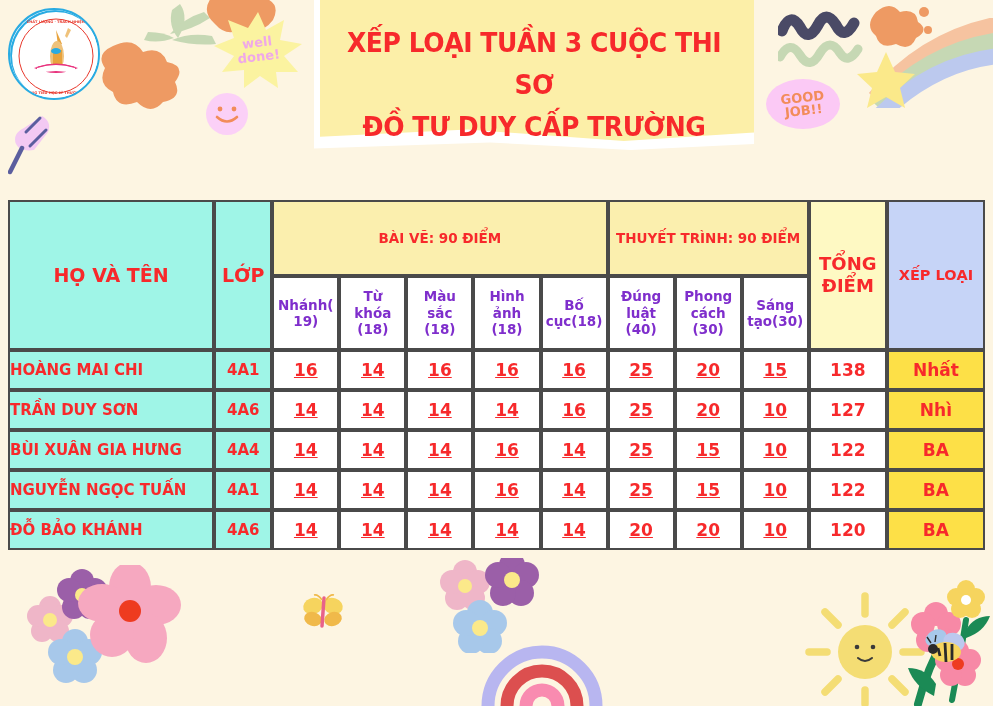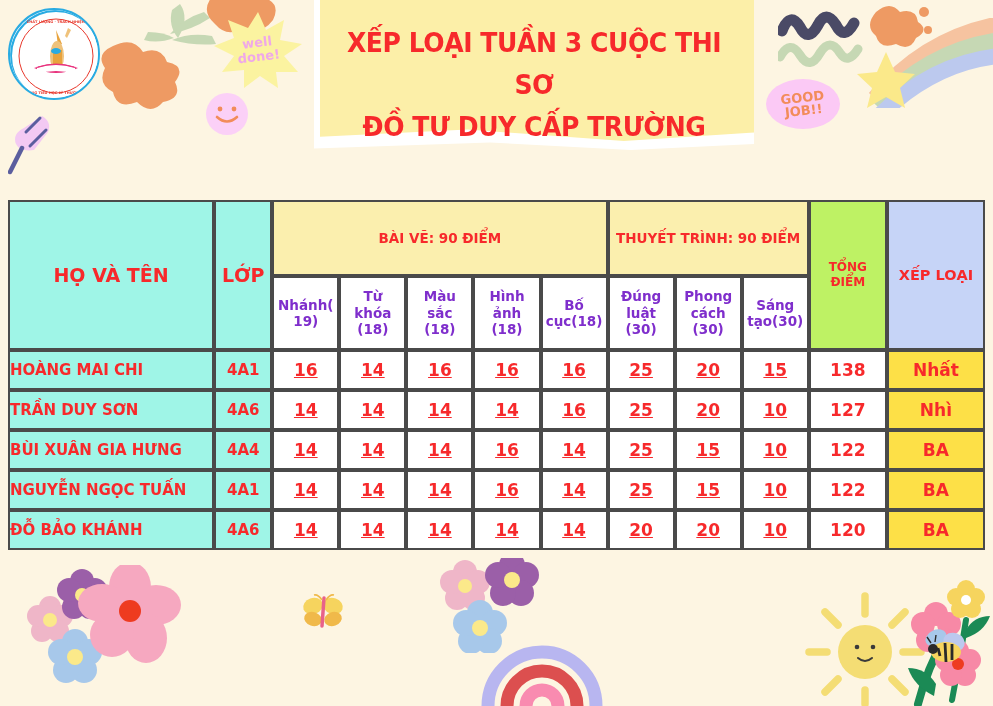--- a/index.html
+++ b/index.html
@@ -150,23 +150,23 @@
   }
   th.hdr-sub {
     background: #FFFFFF;
     color: #7F2ECC;
     font-size: 13.5px;
     height: 74px;
     line-height: 1.22;
     padding: 0 2px;
   }
   th.hdr-total {
-    background: #bef264;
-    color: #F7292B;
-    font-size: 12px;
+    background: #fef9c3;
+    color: #F7292B;
+    font-size: 18px;
     height: 150px;
     line-height: 1.25;
   }
   th.hdr-rank {
     background: #C6D4F7;
     color: #F7292B;
     font-size: 14.5px;
     height: 150px;
   }
 
@@ -496,21 +496,21 @@
           <th class="hdr-group" colspan="3">THUYẾT TRÌNH: 90 ĐIỂM</th>
           <th class="hdr-total" rowspan="2">TỔNG ĐIỂM</th>
           <th class="hdr-rank" rowspan="2">XẾP LOẠI</th>
         </tr>
         <tr>
           <th class="hdr-sub">Nhánh( 19)</th>
           <th class="hdr-sub">Từ khóa (18)</th>
           <th class="hdr-sub">Màu sắc (18)</th>
           <th class="hdr-sub">Hình ảnh (18)</th>
           <th class="hdr-sub">Bố cục(18)</th>
-          <th class="hdr-sub">Đúng luật (30)</th>
+          <th class="hdr-sub">Đúng luật (40)</th>
           <th class="hdr-sub">Phong cách (30)</th>
           <th class="hdr-sub">Sáng tạo(30)</th>
         </tr>
       </thead>
       <tbody id="table-body">
           <tr>
             <td class="cell-name">HOÀNG MAI CHI</td>
             <td class="cell-class">4A1</td>
             <td class="cell-score">16</td>
             <td class="cell-score">14</td>

